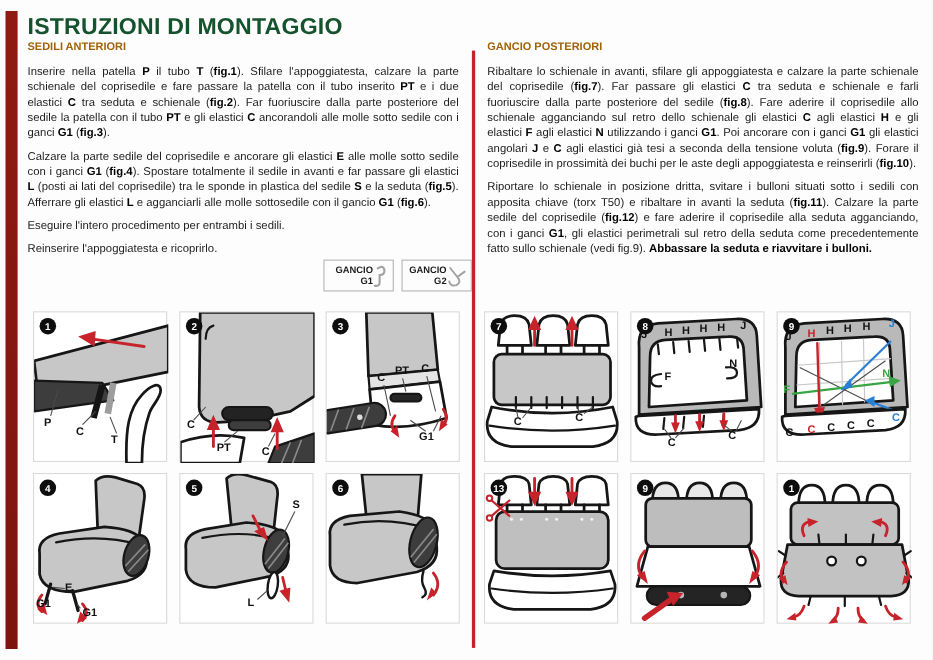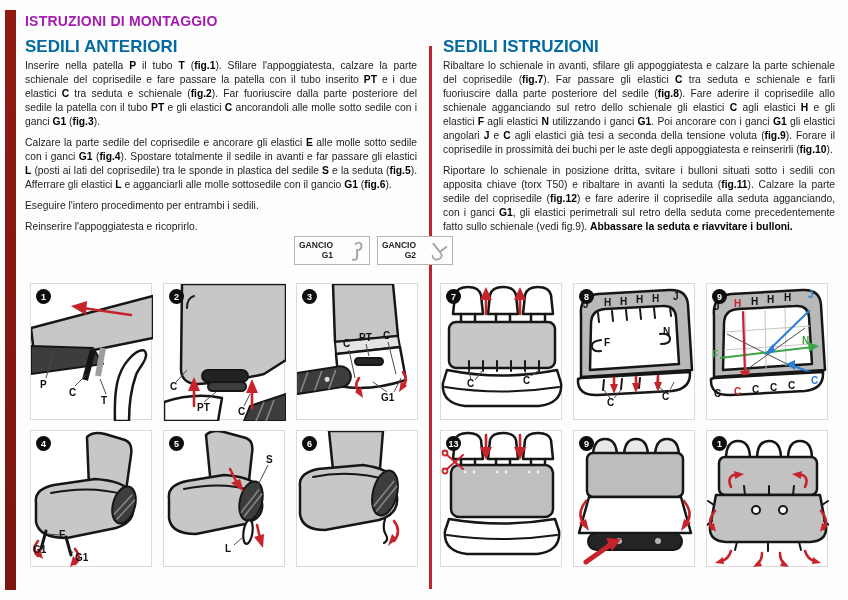--- a/index.html
+++ b/index.html
@@ -1,29 +1,29 @@
 <!DOCTYPE html>
 <html><head>
 <meta charset="utf-8">
 <style>
   html,body{margin:0;padding:0;background:#e9e9e9;}
   .page{position:relative;width:848px;height:600px;background:#fdfdfd;font-family:"Liberation Sans",sans-serif;color:#1d1d1d;overflow:hidden;}
   .sidebar{position:absolute;left:5px;top:10px;width:11px;height:580px;background:linear-gradient(180deg,#8f1b12,#7c150e);}
   .divider{position:absolute;left:429px;top:46px;width:3px;height:543px;background:#c0252b;}
-  .title{position:absolute;left:25px;top:13px;font-size:14px;font-weight:bold;color:#a21caf;letter-spacing:.2px;}
-  .colhead{position:absolute;font-size:17px;font-weight:bold;color:#0369a1;}
+  .title{position:absolute;left:25px;top:13px;font-size:21px;font-weight:bold;color:#14532d;letter-spacing:.2px;}
+  .colhead{position:absolute;font-size:10px;font-weight:bold;color:#a16207;}
   .h-left{left:25px;top:37px;}
   .h-right{left:443px;top:37px;}
   .textcol{position:absolute;width:392px;font-size:10.3px;line-height:14px;text-align:justify;}
   .tc-left{left:25px;top:59px;}
   .tc-right{left:443px;top:59px;}
   .textcol p{margin:0 0 7px 0;}
   .textcol b{color:#000;}
   .legend{position:absolute;left:294px;top:236px;display:flex;gap:7px;background:#fdfdfd;}
-  .legend-box{width:76px;height:29px;border:1px solid #b5b5b5;display:flex;align-items:center;justify-content:space-between;padding:1px 4px;box-sizing:border-box;}
+  .legend-box{width:64px;height:29px;border:1px solid #b5b5b5;display:flex;align-items:center;justify-content:flex-end;padding:1px 4px;box-sizing:border-box;}
   .legend-text{font-size:8.5px;font-weight:bold;line-height:9.5px;text-align:left;}
   .legend-text .code{display:block;text-align:right;}
   .figs{position:absolute;display:grid;grid-template-columns:repeat(3,122px);grid-auto-rows:137px;gap:10px 11px;}
   .figs-left{left:30px;top:283px;}
   .figs-right{left:440px;top:283px;}
   .fig{position:relative;width:122px;height:137px;border:1px solid #dadada;background:#fff;box-sizing:border-box;}
   .fig svg{position:absolute;left:0;top:0;}
   .num{position:absolute;top:5px;left:5px;width:15px;height:15px;border-radius:50%;background:#0d0d0d;color:#fff;font-size:9px;font-weight:bold;display:flex;align-items:center;justify-content:center;z-index:3;}
   .lbl{position:absolute;font-size:10px;font-weight:bold;color:#111;z-index:2;line-height:10px;}
   .c-red{color:#c7232b;}.c-green{color:#3aa545;}.c-blue{color:#2a7fd4;}
@@ -43,21 +43,21 @@
 </style>
 </head>
 <body>
 
 <div class="page">
   <div class="sidebar"></div>
   <div class="divider"></div>
 
   <div class="title">ISTRUZIONI DI MONTAGGIO</div>
   <div class="colhead h-left">SEDILI ANTERIORI</div>
-  <div class="colhead h-right">SEDILI ISTRUZIONI</div>
+  <div class="colhead h-right">GANCIO POSTERIORI</div>
 
   <div class="textcol tc-left">
     <p>Inserire nella patella <b>P</b> il tubo <b>T</b> (<b>fig.1</b>). Sfilare l'appoggiatesta, calzare la parte schienale del coprisedile e fare passare la patella con il tubo inserito <b>PT</b> e i due elastici <b>C</b> tra seduta e schienale (<b>fig.2</b>). Far fuoriuscire dalla parte posteriore del sedile la patella con il tubo <b>PT</b> e gli elastici <b>C</b> ancorandoli alle molle sotto sedile con i ganci <b>G1</b> (<b>fig.3</b>).</p>
     <p>Calzare la parte sedile del coprisedile e ancorare gli elastici <b>E</b> alle molle sotto sedile con i ganci <b>G1</b> (<b>fig.4</b>). Spostare totalmente il sedile in avanti e far passare gli elastici <b>L</b> (posti ai lati del coprisedile) tra le sponde in plastica del sedile <b>S</b> e la seduta (<b>fig.5</b>). Afferrare gli elastici <b>L</b> e agganciarli alle molle sottosedile con il gancio <b>G1</b> (<b>fig.6</b>).</p>
     <p>Eseguire l'intero procedimento per entrambi i sedili.</p>
     <p>Reinserire l'appoggiatesta e ricoprirlo.</p>
   </div>
 
   <div class="textcol tc-right">
     <p>Ribaltare lo schienale in avanti, sfilare gli appoggiatesta e calzare la parte schienale del coprisedile (<b>fig.7</b>). Far passare gli elastici <b>C</b> tra seduta e schienale e farli fuoriuscire dalla parte posteriore del sedile (<b>fig.8</b>). Fare aderire il coprisedile allo schienale agganciando sul retro dello schienale gli elastici <b>C</b> agli elastici <b>H</b> e gli elastici <b>F</b> agli elastici <b>N</b> utilizzando i ganci <b>G1</b>. Poi ancorare con i ganci <b>G1</b> gli elastici angolari <b>J</b> e <b>C</b> agli elastici già tesi a seconda della tensione voluta (<b>fig.9</b>). Forare il coprisedile in prossimità dei buchi per le aste degli appoggiatesta e reinserirli (<b>fig.10</b>).</p>

